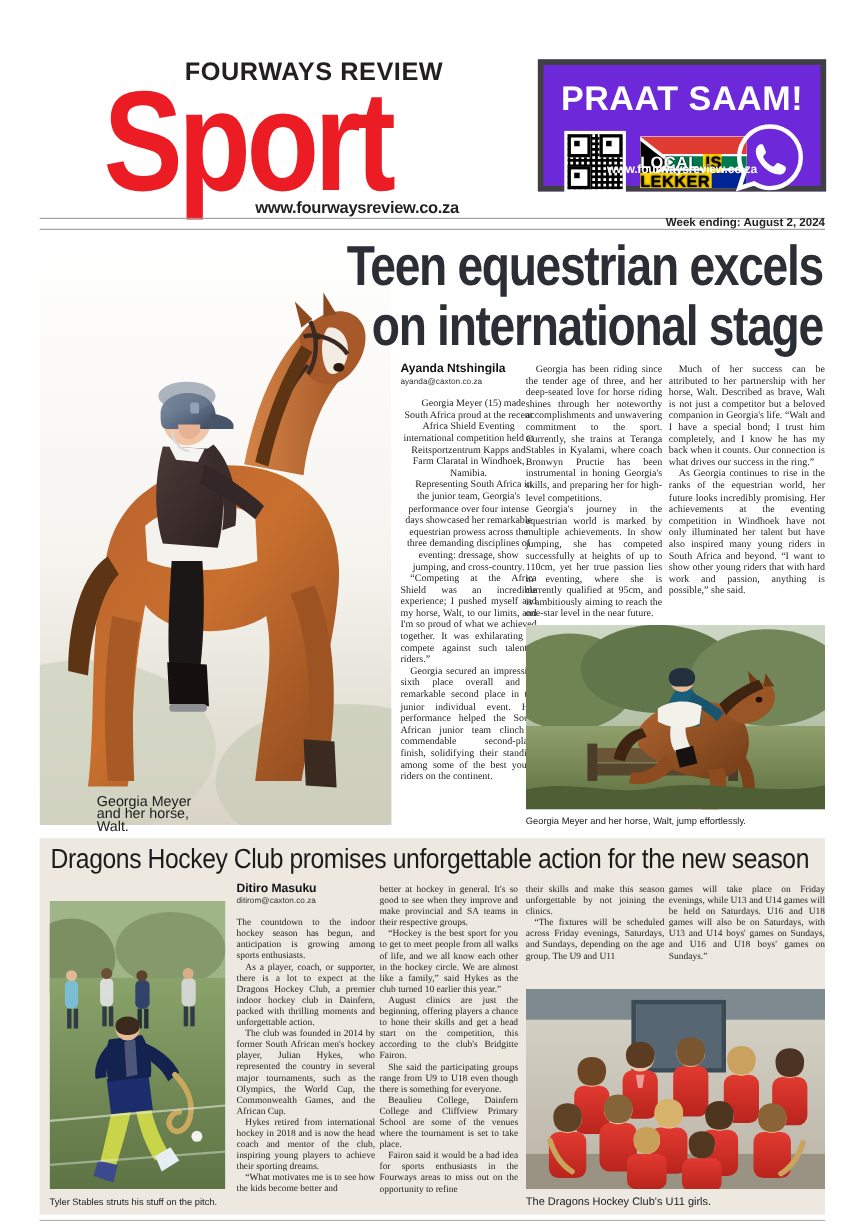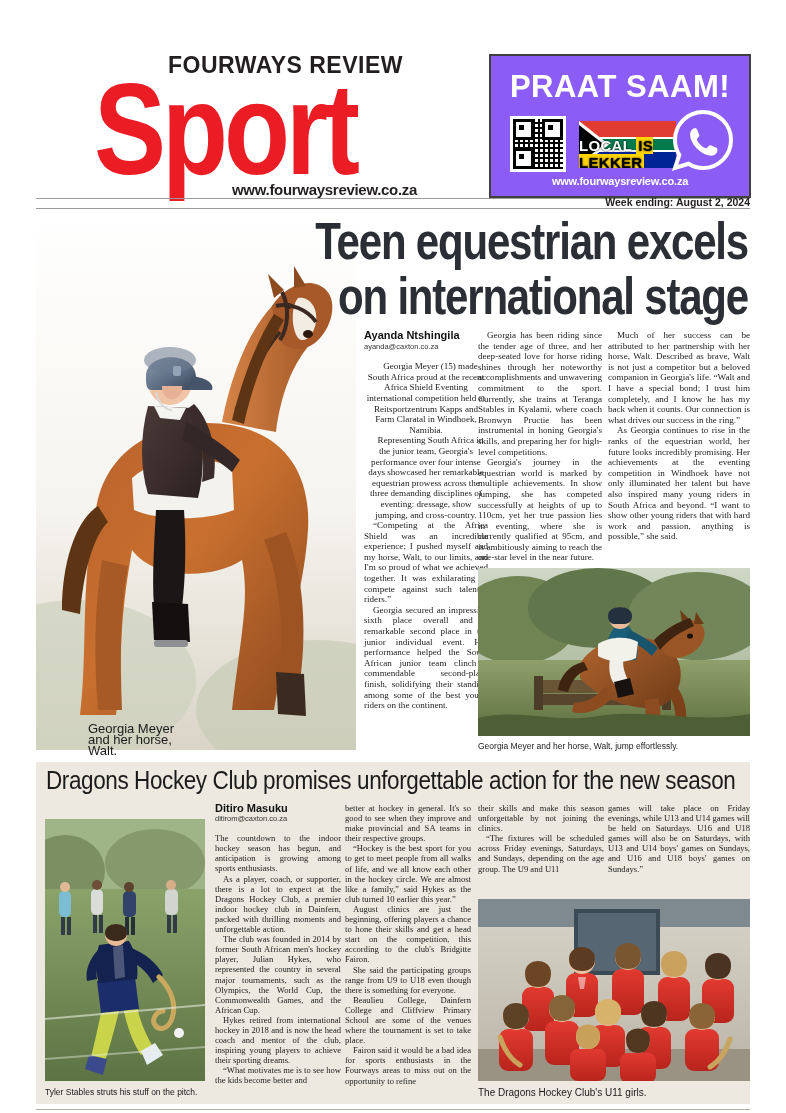--- a/index.html
+++ b/index.html
@@ -44,23 +44,23 @@
   }
   .logo-url{
     position:absolute;left:196px;top:131px;
     font-family:"Liberation Sans", sans-serif;
     font-weight:bold;font-size:15px;letter-spacing:-0.3px;
     color:#231f20;
   }
 
   
   .ad-box{
-    position:absolute;left:489px;top:30px;width:262px;height:144px;
-    background:#8b5cf6;
-    border:2px solid #404040;
+    position:absolute;left:489px;top:30px;width:262px;height:120px;
+    background:#6d28d9;
+    border:5px solid #404040;
     box-sizing:border-box;
   }
   .ad-title{
     position:absolute;left:0;right:0;top:13px;
     text-align:center;
     font-family:"Liberation Sans", sans-serif;
     font-weight:bold;font-size:31px;letter-spacing:0.5px;
     color:#ffffff;
   }
   .qr{

